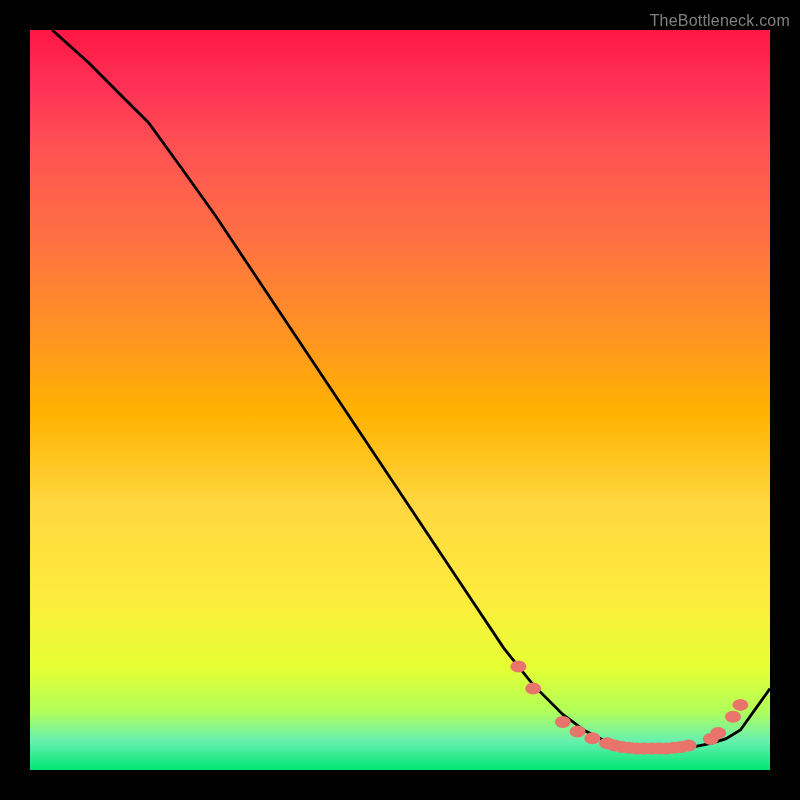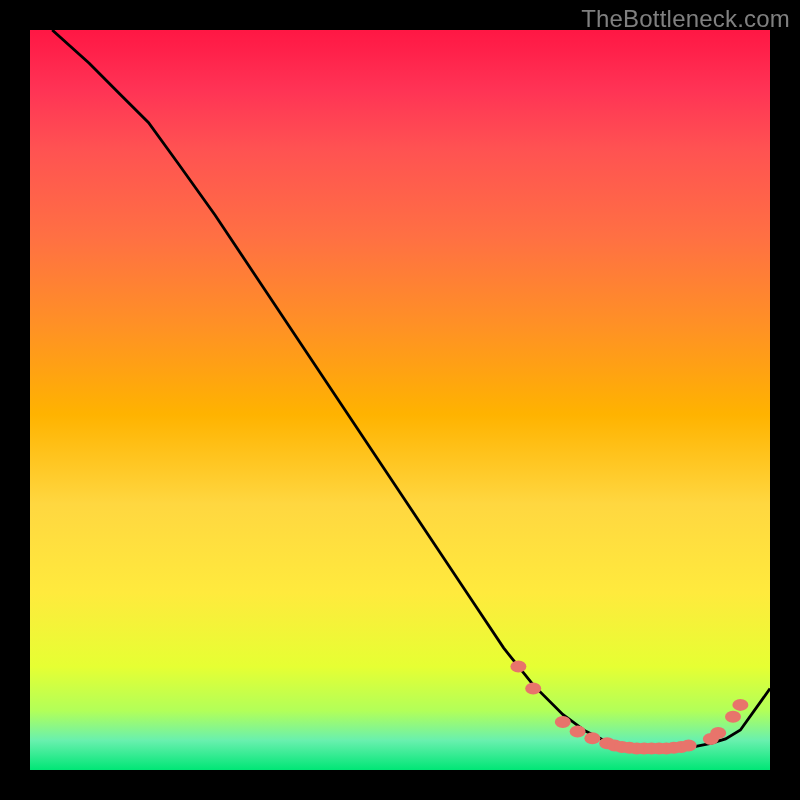--- a/index.html
+++ b/index.html
@@ -1,18 +1,18 @@
 <!DOCTYPE html>
 <html><head>
 <meta charset="utf-8">
 <style>
   * { margin: 0; padding: 0; box-sizing: border-box; }
   body { width: 800px; height: 800px; background: #000; font-family: Arial, sans-serif; overflow: hidden; }
   .chart-container { position: relative; width: 800px; height: 800px; }
-  .watermark { position: absolute; top: 5px; right: 10px; font-size: 24px; color: #808080; font-weight: normal; letter-spacing: 0.2px; }
+  .watermark { position: absolute; top: 12px; right: 10px; font-size: 16px; color: #808080; font-weight: normal; letter-spacing: 0.2px; }
   .plot-area { position: absolute; top: 30px; left: 30px; width: 740px; height: 740px; }
   .gradient-bg { position: absolute; inset: 0; background: linear-gradient(to bottom,
       #ff1744 0%,
       #ff3355 8%,
       #ff5252 16%,
       #ff7043 28%,
       #ff9125 40%,
       #ffb300 52%,
       #ffd740 64%,
       #ffea3d 76%,

